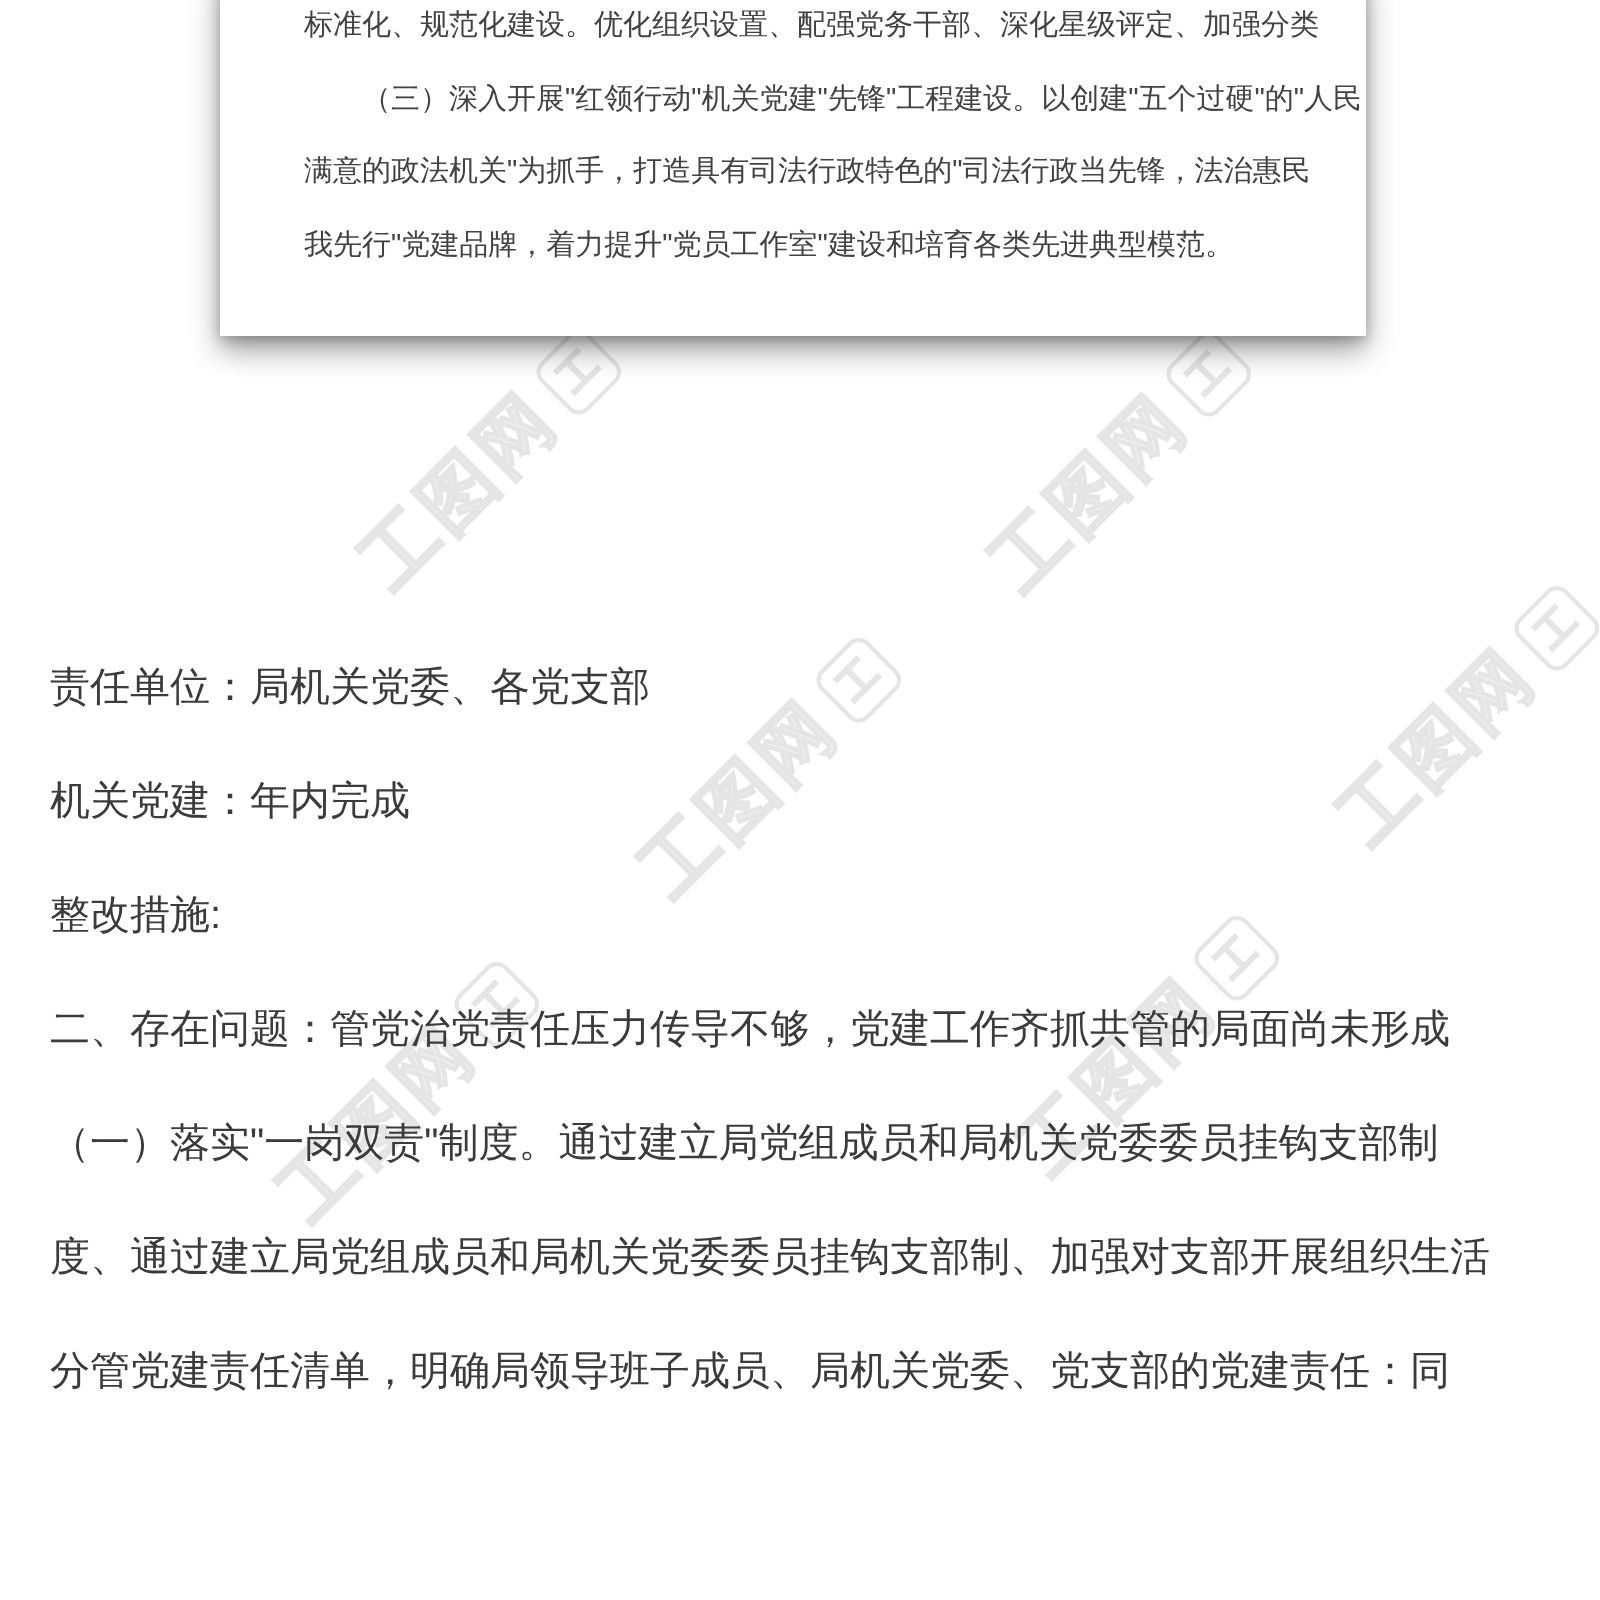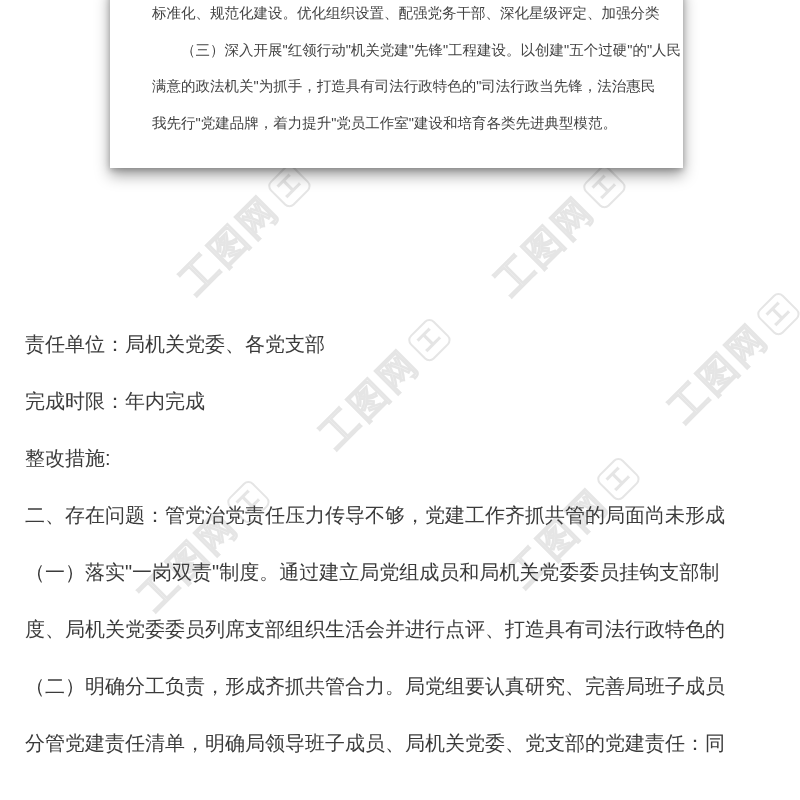--- a/index.html
+++ b/index.html
@@ -123,22 +123,21 @@
     <div class="fragment-inner">
       <div class="fragment-line">标准化、规范化建设。优化组织设置、配强党务干部、深化星级评定、加强分类</div>
       <div class="fragment-line para">（三）深入开展"红领行动"机关党建"先锋"工程建设。以创建"五个过硬"的"人民</div>
       <div class="fragment-line">满意的政法机关"为抓手，打造具有司法行政特色的"司法行政当先锋，法治惠民</div>
       <div class="fragment-line">我先行"党建品牌，着力提升"党员工作室"建设和培育各类先进典型模范。</div>
     </div>
   </div>
 
   <div class="doc-body">
     <div class="body-line">责任单位：局机关党委、各党支部</div>
-    <div class="body-line">完成时限：年内完成</div>
+    <div class="body-line">机关党建：年内完成</div>
     <div class="body-line">整改措施:</div>
     <div class="body-line">二、存在问题：管党治党责任压力传导不够，党建工作齐抓共管的局面尚未形成</div>
     <div class="body-line">（一）落实"一岗双责"制度。通过建立局党组成员和局机关党委委员挂钩支部制</div>
-    <div class="body-line">度、局机关党委委员列席支部组织生活会并进行点评、打造具有司法行政特色的</div>
-    <div class="body-line">（二）明确分工负责，形成齐抓共管合力。局党组要认真研究、完善局班子成员</div>
+    <div class="body-line">度、通过建立局党组成员和局机关党委委员挂钩支部制、加强对支部开展组织生活</div>
     <div class="body-line">分管党建责任清单，明确局领导班子成员、局机关党委、党支部的党建责任：同</div>
   </div>
 
 </div>
 
 </body></html>

